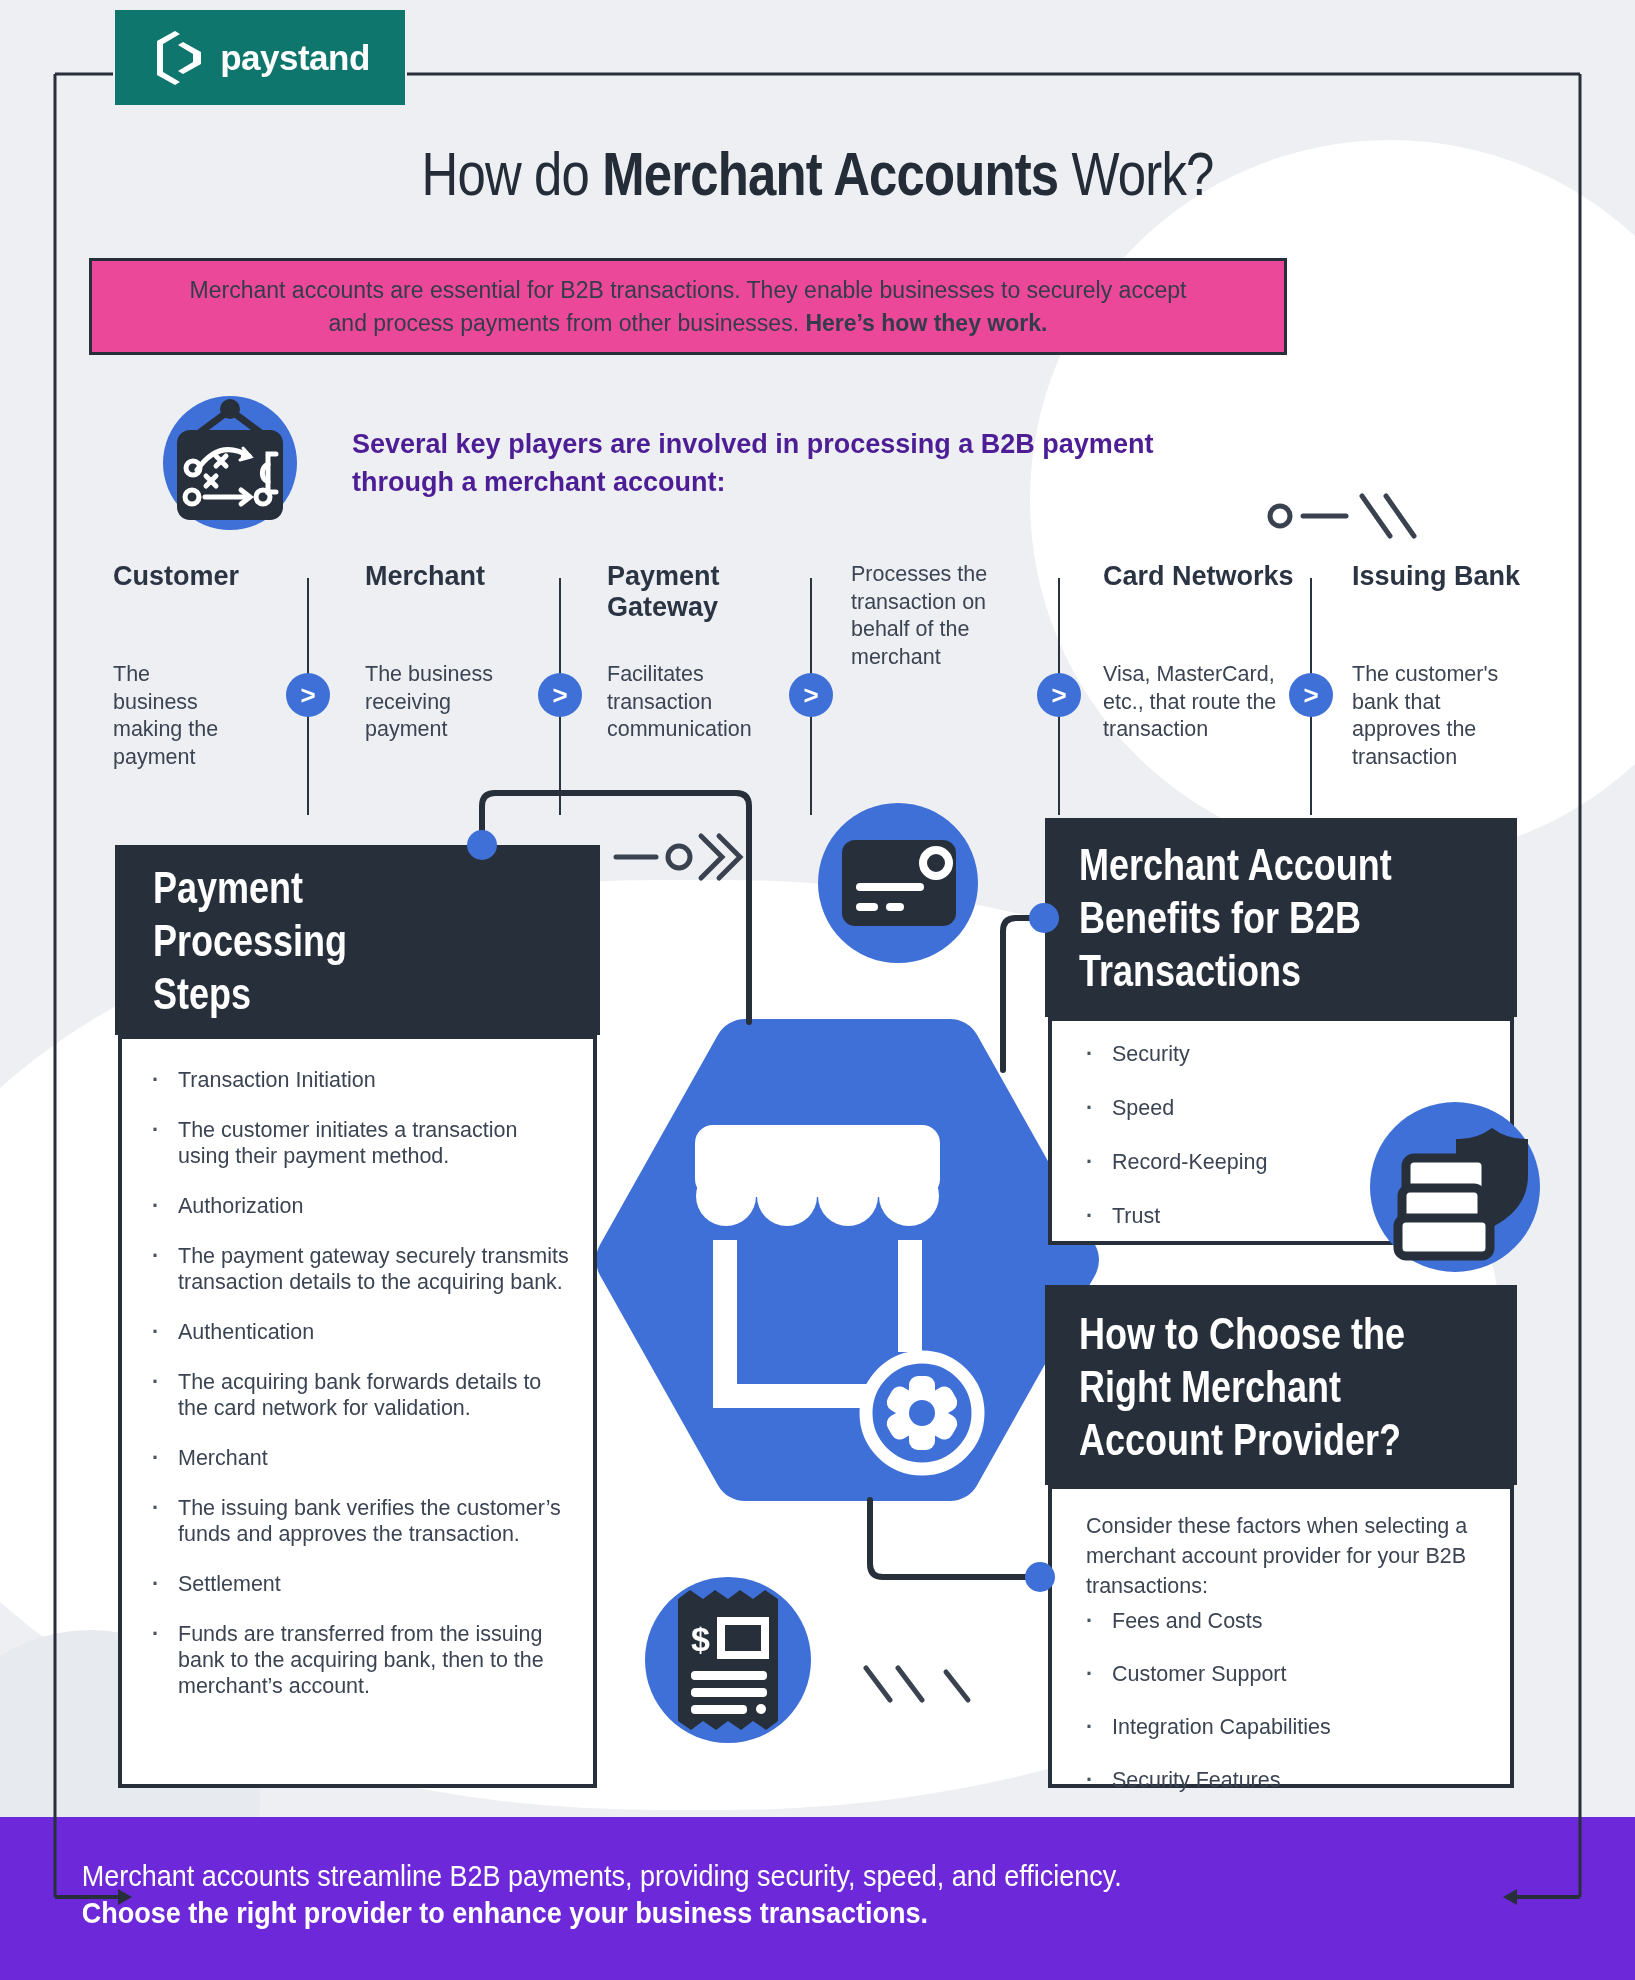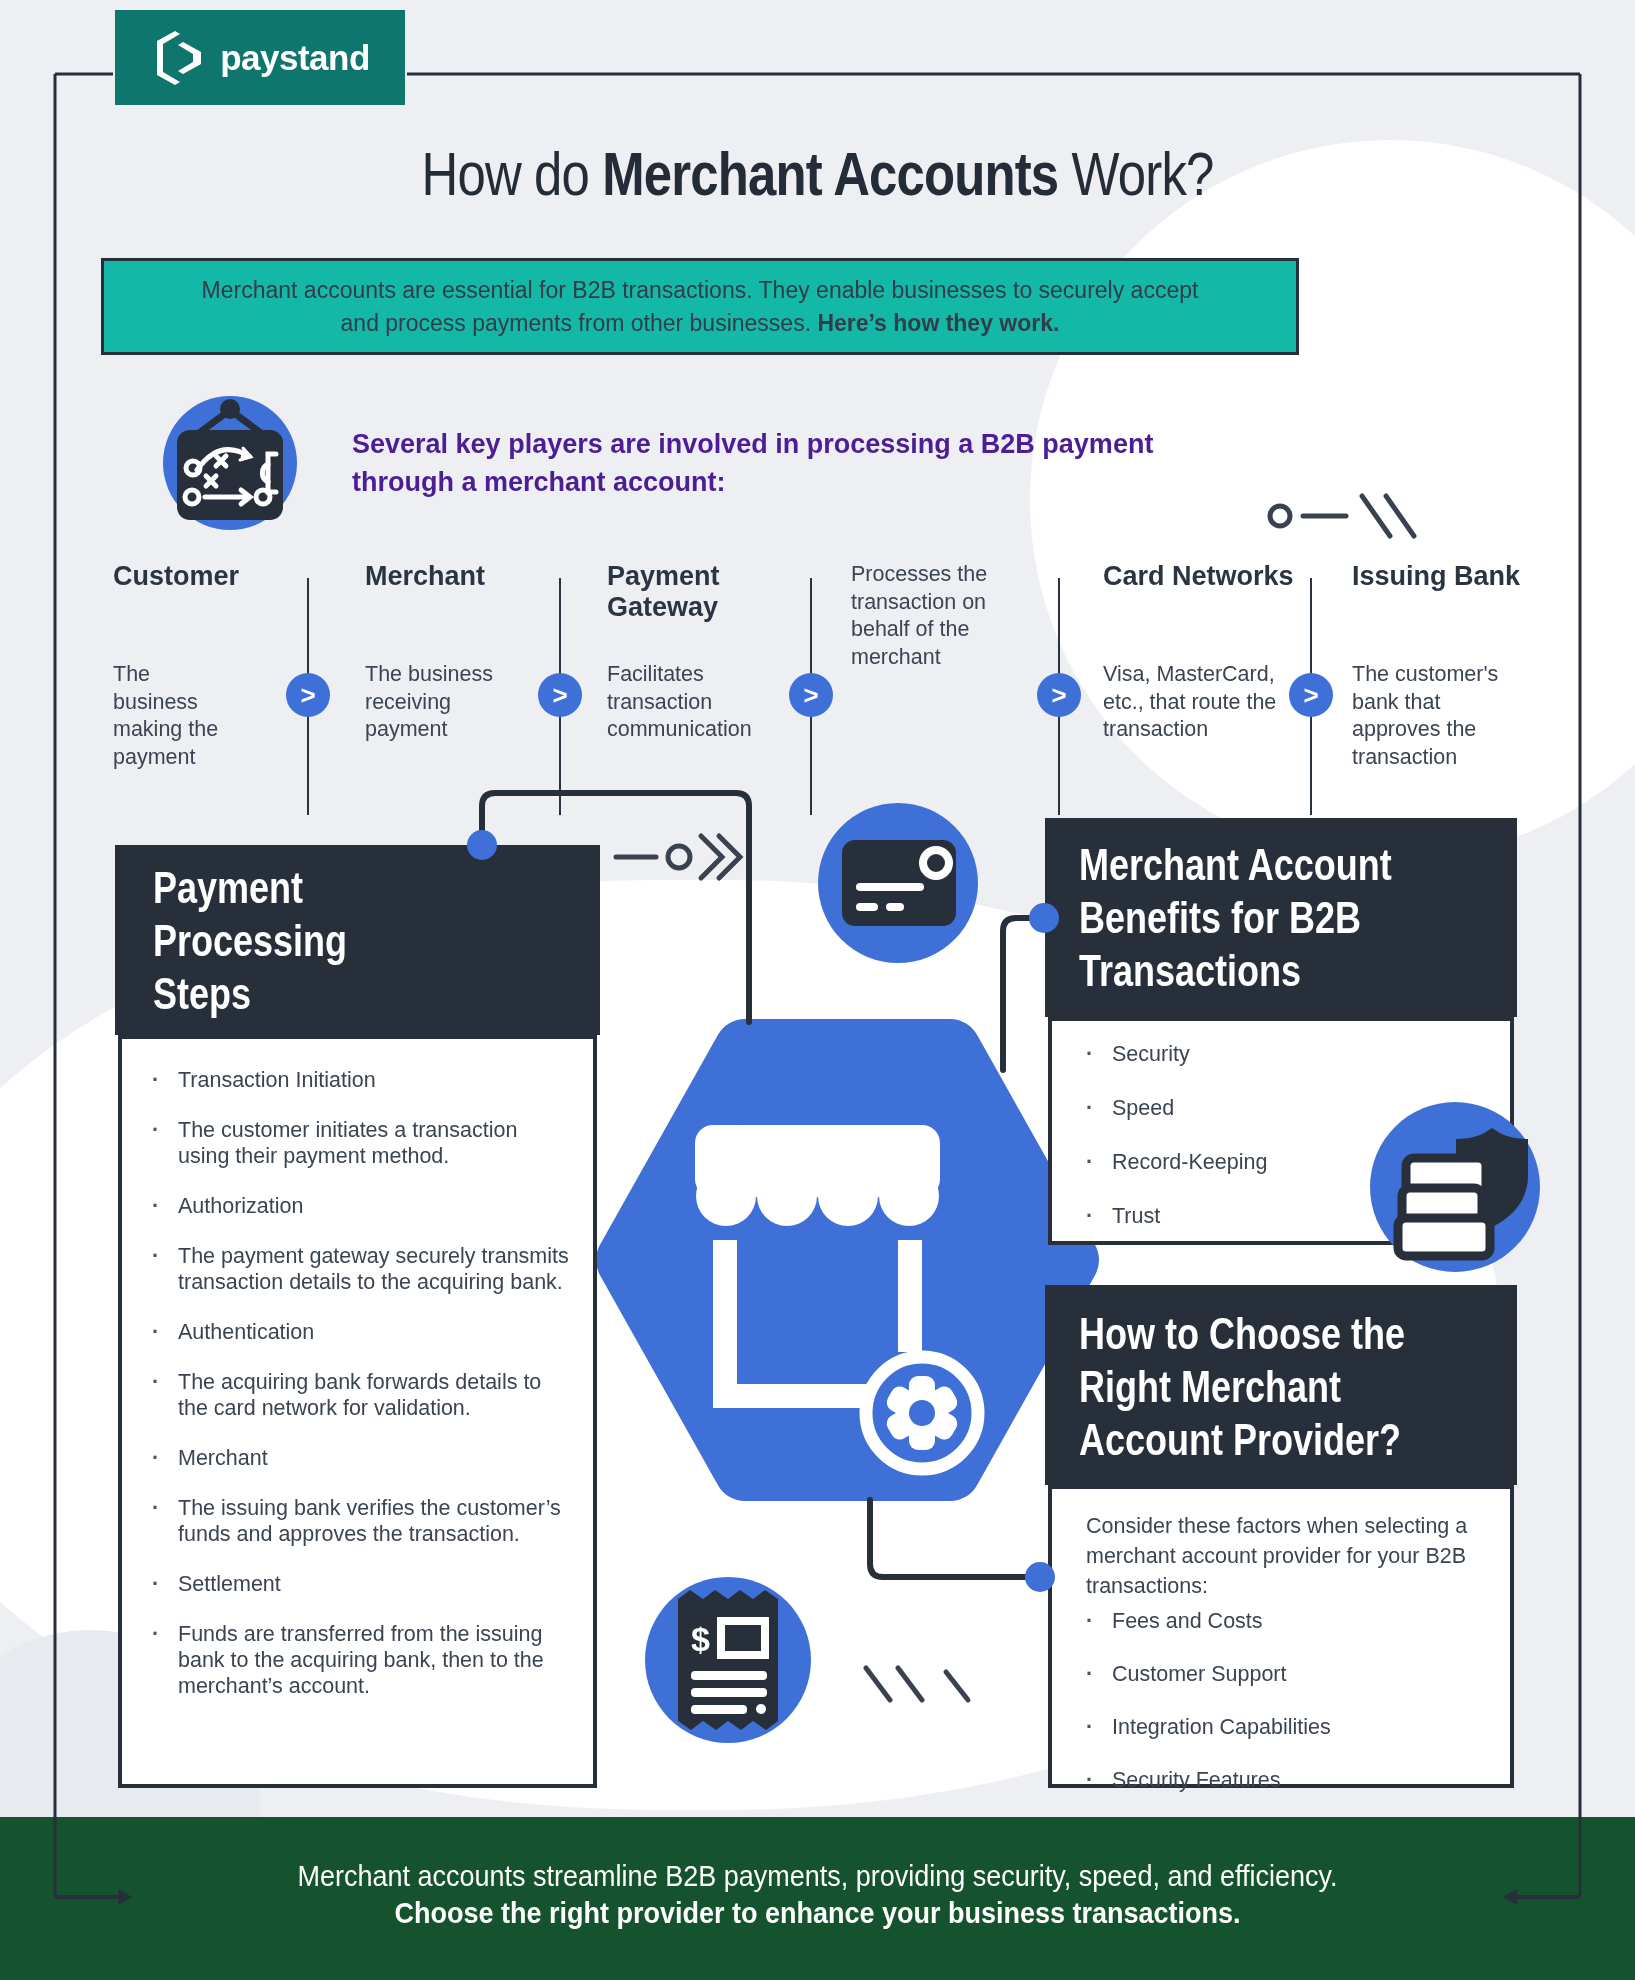--- a/index.html
+++ b/index.html
@@ -15,21 +15,21 @@
   .blob-gray{background:#e7eaef;}
   
   .logo-box{left:115px;top:10px;width:290px;height:95px;background:#0f766e;
     display:flex;align-items:center;justify-content:center;gap:12px;}
   .logo-text{color:#fff;font-size:35px;font-weight:700;letter-spacing:-0.5px;}
   
   .title{left:0;top:138px;width:1635px;text-align:center;font-size:62px;color:#242c38;
     transform:scaleX(0.82);letter-spacing:-1px;white-space:nowrap;}
   .title .bold{font-weight:800;}
   
-  .intro{left:101px;top:258px;width:1198px;height:97px;background:#14b8a6;border:3px solid #272f3b;
+  .intro{left:89px;top:258px;width:1198px;height:97px;background:#ec4899;border:3px solid #272f3b;
     box-sizing:border-box;text-align:center;font-size:23px;line-height:33px;color:#333c4a;
     padding-top:13px;}
   .intro b{font-weight:700;}
   
   .key-head{left:352px;top:425px;width:830px;font-size:27px;font-weight:700;line-height:38px;color:#4c1d95;}
   
   .circ{position:absolute;border-radius:50%;background:#3e70d8;}
   
   .col{position:absolute;top:561px;}
   .col h3{margin:0;font-size:27px;font-weight:700;line-height:31px;color:#2b3443;min-height:100px;}
@@ -42,21 +42,21 @@
   .dark-head .hline{font-size:45px;line-height:53px;font-weight:700;transform:scaleX(0.8);
     transform-origin:left center;white-space:nowrap;}
   .panel{position:absolute;background:#fff;border:4px solid #272f3b;box-sizing:border-box;}
   .li{display:flex;font-size:21.5px;line-height:26px;color:#3b4452;}
   .li .dot{width:26px;flex:none;font-weight:700;color:#4a5362;}
   .steps-body .li{margin-bottom:24px;}
   .benefits-body .li{margin-bottom:28px;}
   .choose-body .li{margin-bottom:27px;}
   .choose-intro{font-size:21.5px;line-height:30px;color:#3b4452;margin:0 0 7px 0;}
   
-  .footer{left:0;top:1817px;width:1635px;height:163px;background:#14532d;color:#fff;text-align:center;}
+  .footer{left:0;top:1817px;width:1635px;height:163px;background:#6d28d9;color:#fff;text-align:left;}
   .footer .f1{margin-top:40px;font-size:30px;line-height:37px;transform:scaleX(0.9);}
   .footer .f2{font-size:30px;line-height:37px;font-weight:700;transform:scaleX(0.9);}
   svg{display:block;}
   .overlay{position:absolute;left:0;top:0;pointer-events:none;}
 </style>
 </head>
 <body>
 
 <div class="blob" style="left:1030px;top:140px;width:720px;height:720px;"></div>
 <div class="blob" style="left:-120px;top:880px;width:1620px;height:930px;border-radius:48%;"></div>

